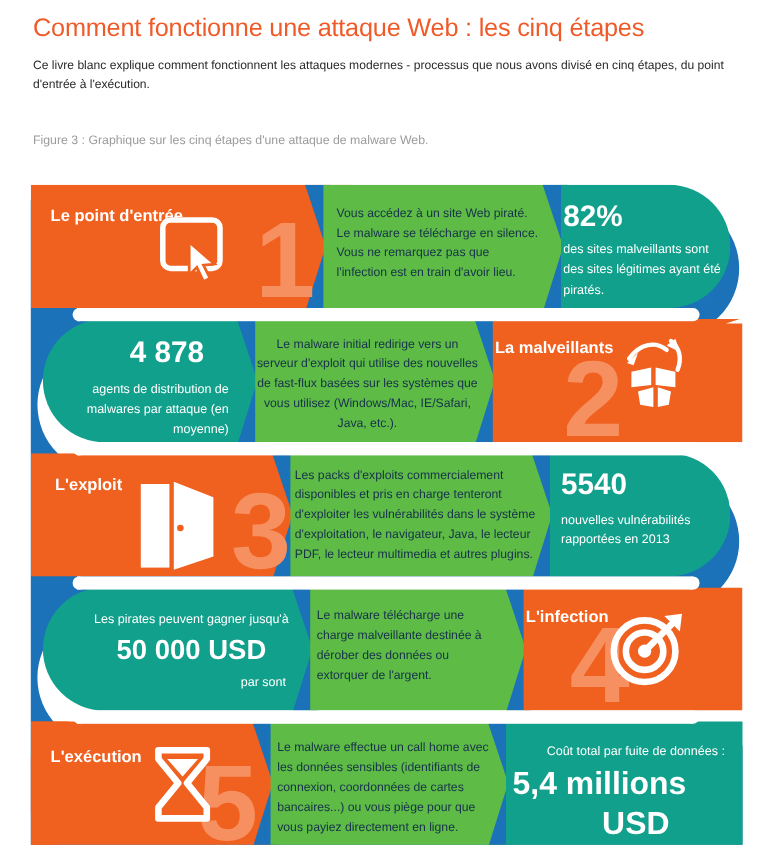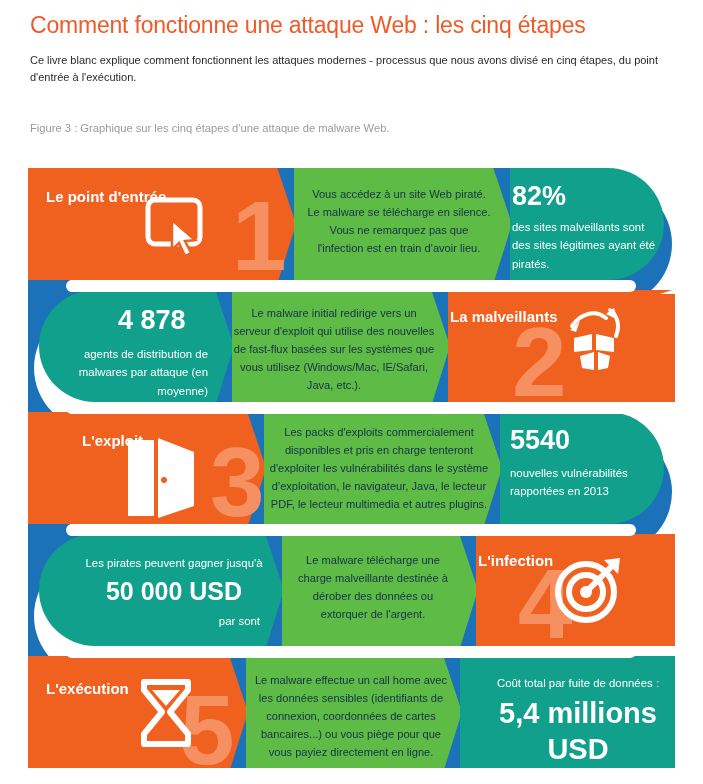--- a/index.html
+++ b/index.html
@@ -70,21 +70,20 @@
   .step-title {
     color: #ffffff;
     font-size: 15px;
     font-weight: bold;
     white-space: nowrap;
   }
   .desc {
     color: #17314a;
     font-size: 11.1px;
     line-height: 1.62;
-    text-align: center;
   }
   .desc.c { text-align: center; }
 
   .stat-big {
     color: #ffffff;
     font-weight: bold;
     font-size: 27px;
     line-height: 1.05;
     white-space: nowrap;
   }
@@ -243,31 +242,31 @@
     <div class="tx step-title" style="left:46px; top:28px;">Le point d'entrée</div>
     <div class="tx desc" style="left:306px; top:26px; width:186px;">Vous accédez à un site Web piraté. Le malware se télécharge en silence. Vous ne remarquez pas que l'infection est en train d'avoir lieu.</div>
     <div class="tx stat-big" style="left:512px; top:22px;">82%</div>
     <div class="tx stat-sub" style="left:512px; top:58px; width:150px;">des sites malveillants sont des sites légitimes ayant été piratés.</div>
 
     <div class="tx stat-big" style="left:118px; top:146px;">4 878</div>
     <div class="tx stat-sub r" style="left:52px; top:185px; width:156px;">agents de distribution de malwares par attaque (en moyenne)</div>
     <div class="tx desc c" style="left:232px; top:145px; width:204px;">Le malware initial redirige vers un serveur d'exploit qui utilise des nouvelles de fast-flux basées sur les systèmes que vous utilisez (Windows/Mac, IE/Safari, Java, etc.).</div>
     <div class="tx step-title" style="left:450px; top:148px;">La malveillants</div>
 
-    <div class="tx step-title" style="left:50px; top:272px;margin-left:32px;">L'exploit</div>
+    <div class="tx step-title" style="left:50px; top:272px;">L'exploit</div>
     <div class="tx desc" style="left:268px; top:264px; width:222px;">Les packs d'exploits commercialement disponibles et pris en charge tenteront d'exploiter les vulnérabilités dans le système d'exploitation, le navigateur, Java, le lecteur PDF, le lecteur multimedia et autres plugins.</div>
     <div class="tx stat-big" style="left:510px; top:266px;">5540</div>
     <div class="tx stat-sub" style="left:510px; top:304px; width:160px;">nouvelles vulnérabilités rapportées en 2013</div>
 
     <div class="tx stat-sub c" style="left:68px; top:394px; width:212px;">Les pirates peuvent gagner jusqu'à</div>
     <div class="tx stat-big xl" style="left:74px; top:418px; width:200px; text-align:center;">50 000 USD</div>
     <div class="tx stat-sub r" style="left:74px; top:452px; width:186px;">par sont</div>
     <div class="tx desc" style="left:288px; top:392px; width:170px;">Le malware télécharge une charge malveillante destinée à dérober des données ou extorquer de l'argent.</div>
     <div class="tx step-title" style="left:478px; top:392px;">L'infection</div>
 
     <div class="tx step-title" style="left:46px; top:520px;">L'exécution</div>
     <div class="tx desc" style="left:252px; top:512px; width:198px;">Le malware effectue un call home avec les données sensibles (identifiants de connexion, coordonnées de cartes bancaires...) ou vous piège pour que vous payiez directement en ligne.</div>
     <div class="tx stat-sub c" style="left:466px; top:514px; width:224px;">Coût total par fuite de données :</div>
-    <div class="tx stat-big" style="left:466px; top:538px; width:224px; text-align:center; font-size:29px;">5,4 millions</div>
+    <div class="tx stat-big" style="left:466px; top:538px; width:224px; font-size:29px;">5,4 millions</div>
     <div class="tx stat-big" style="left:466px; top:574px; width:224px; text-align:center; font-size:29px;">USD</div>
 
   </div>
 </div>
 
 </body></html>

